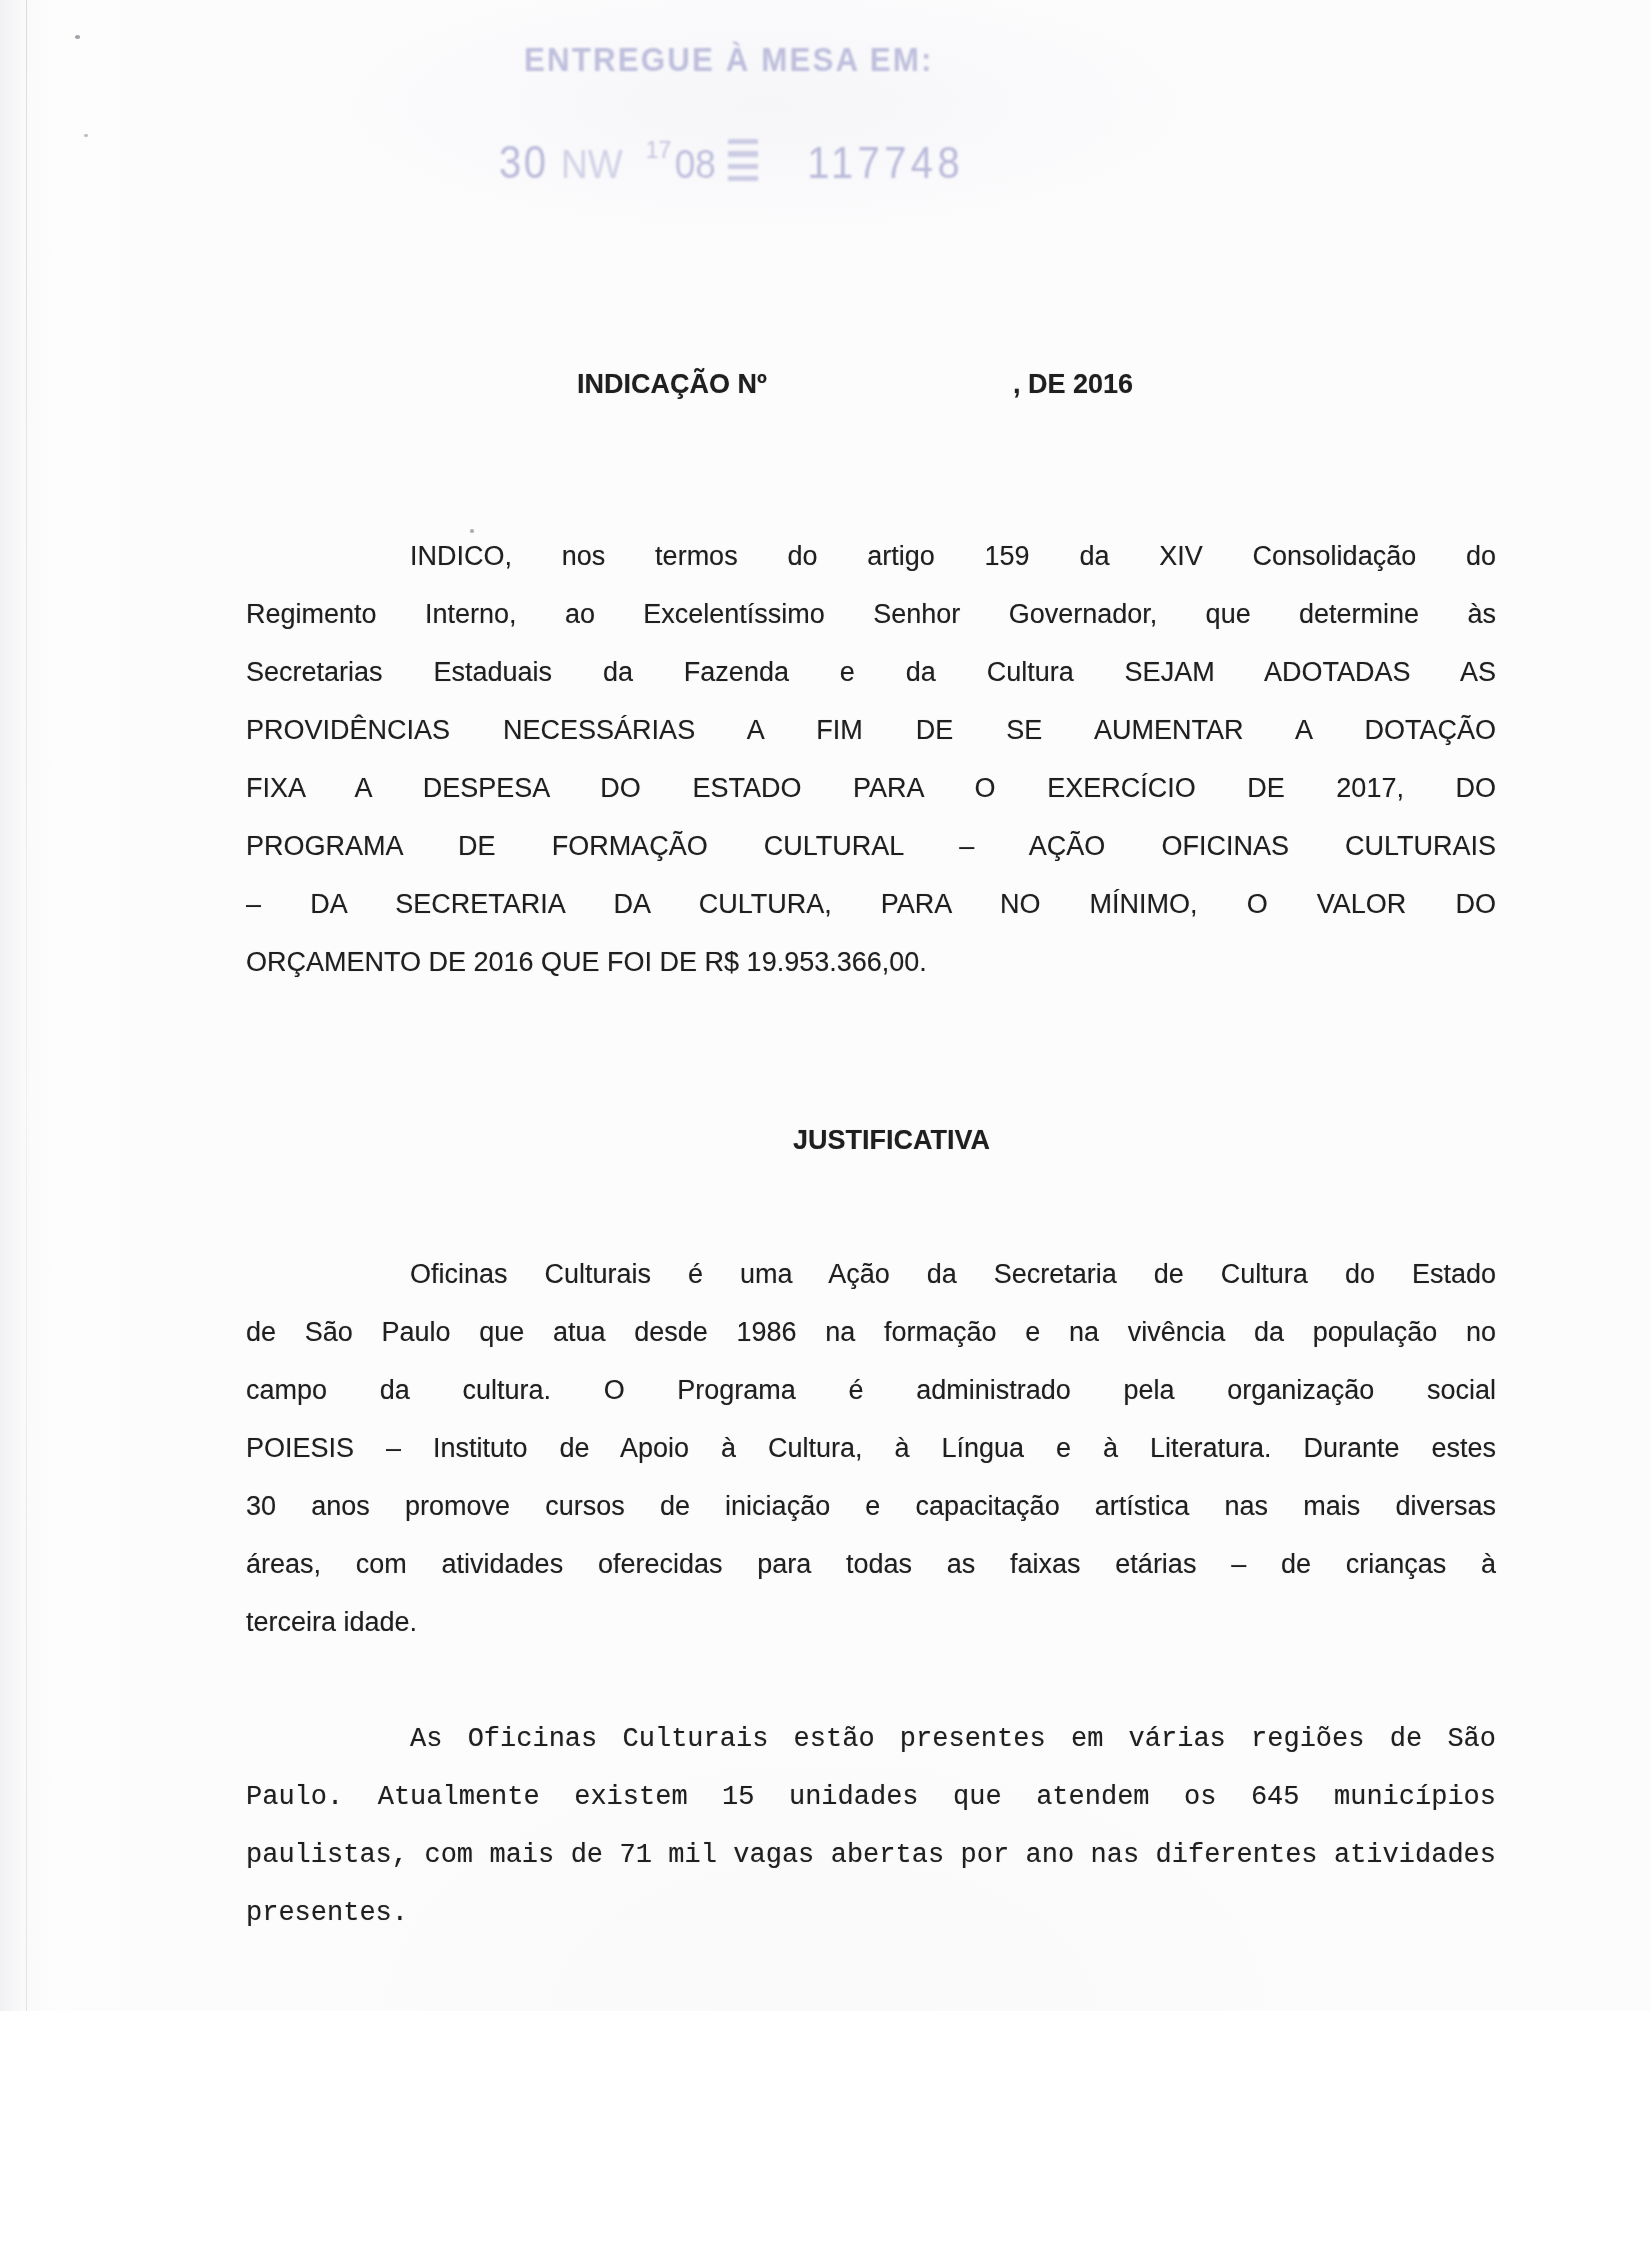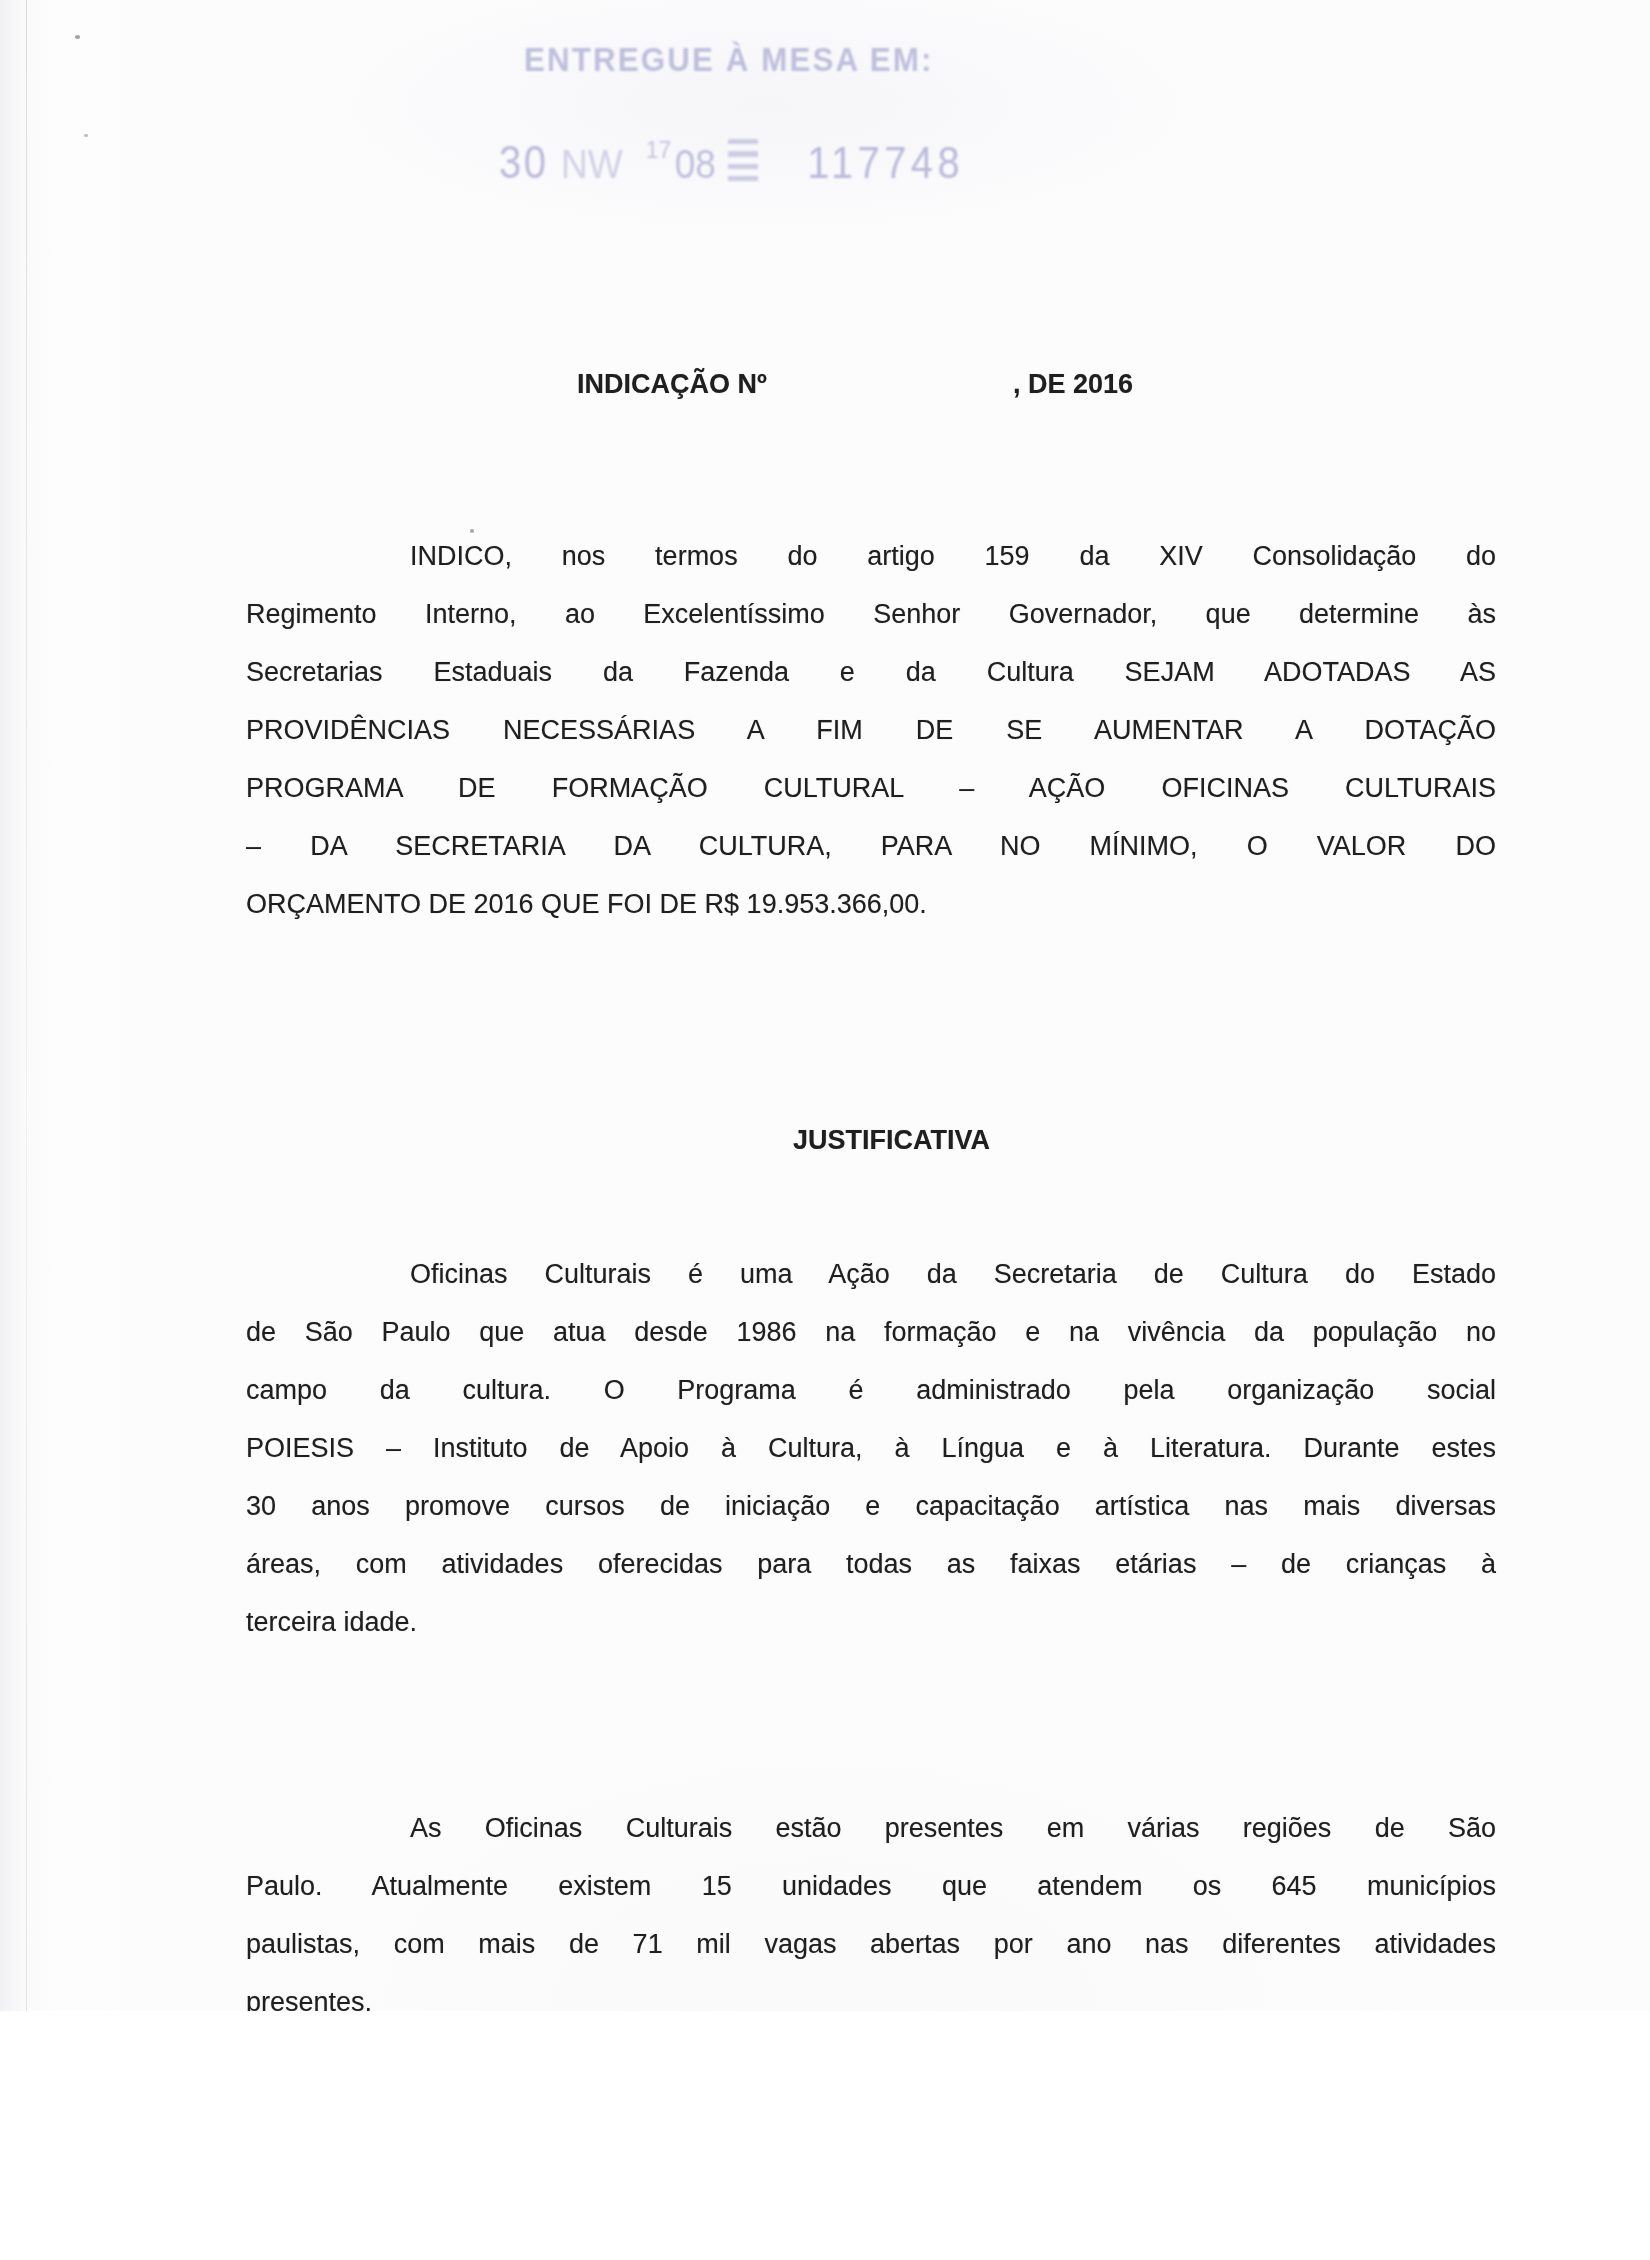--- a/index.html
+++ b/index.html
@@ -64,21 +64,21 @@
   .para{position:absolute;left:246px;width:1250px;font-size:27px;}
   .para .line{
     height:58px;line-height:58px;
     text-align:justify;text-align-last:justify;
   }
   .para .line.first{text-indent:164px;}
   .para .line.last{text-align-last:left;}
   .b{font-weight:normal;}
   #para1{top:527px;}
   #para2{top:1245px;}
-  #para3{top:1799px;}
+  #para3{top:1710px;font-family:Liberation Mono, monospace;}
   .footer{
     position:absolute;left:427px;top:2149px;
     font-size:24.6px;letter-spacing:0.3px;color:#333;
     text-shadow:0 0 0.9px rgba(50,50,50,0.35);filter:blur(0.4px);
     white-space:nowrap;
   }
 </style>
 </head>
 <body>
 
@@ -107,20 +107,21 @@
   <div class="title-row doc-text">
     <span>INDICAÇÃO Nº</span>
     <span>, DE 2016</span>
   </div>
 
   <div class="para doc-text" id="para1">
       <div class="line first"><span>INDICO, nos termos do artigo 159 da XIV Consolidação do</span></div>
       <div class="line"><span>Regimento Interno, ao Excelentíssimo Senhor Governador, que determine às</span></div>
       <div class="line"><span>Secretarias Estaduais da Fazenda e da Cultura </span><span class="b">SEJAM ADOTADAS AS</span></div>
       <div class="line"><span class="b">PROVIDÊNCIAS NECESSÁRIAS A FIM DE SE AUMENTAR A DOTAÇÃO</span></div>
+      <div class="line"><span class="b">FIXA A DESPESA DO ESTADO PARA O EXERCÍCIO DE 2017, DO</span></div>
       <div class="line"><span class="b">PROGRAMA DE FORMAÇÃO CULTURAL – AÇÃO OFICINAS CULTURAIS</span></div>
       <div class="line"><span class="b">– DA SECRETARIA DA CULTURA, PARA NO MÍNIMO, O VALOR DO</span></div>
       <div class="line last"><span class="b">ORÇAMENTO DE 2016 QUE FOI DE R$ 19.953.366,00.</span></div>
     </div>
 
   <div class="heading doc-text">JUSTIFICATIVA</div>
 
   <div class="para doc-text" id="para2">
       <div class="line first"><span>Oficinas Culturais é uma Ação da Secretaria de Cultura do Estado</span></div>
       <div class="line"><span>de São Paulo que atua desde 1986 na formação e na vivência da população no</span></div>

